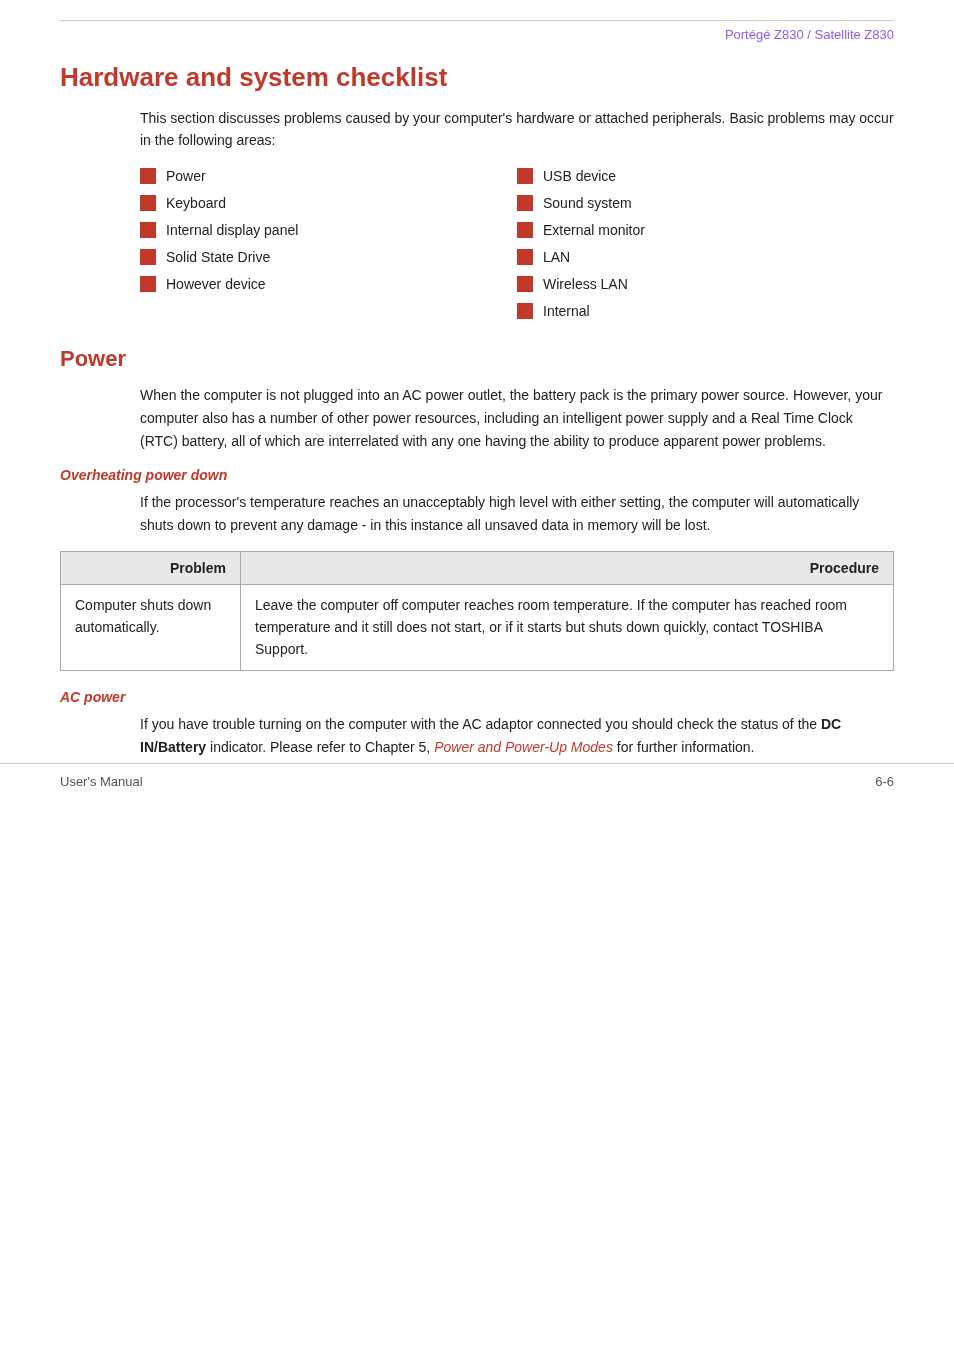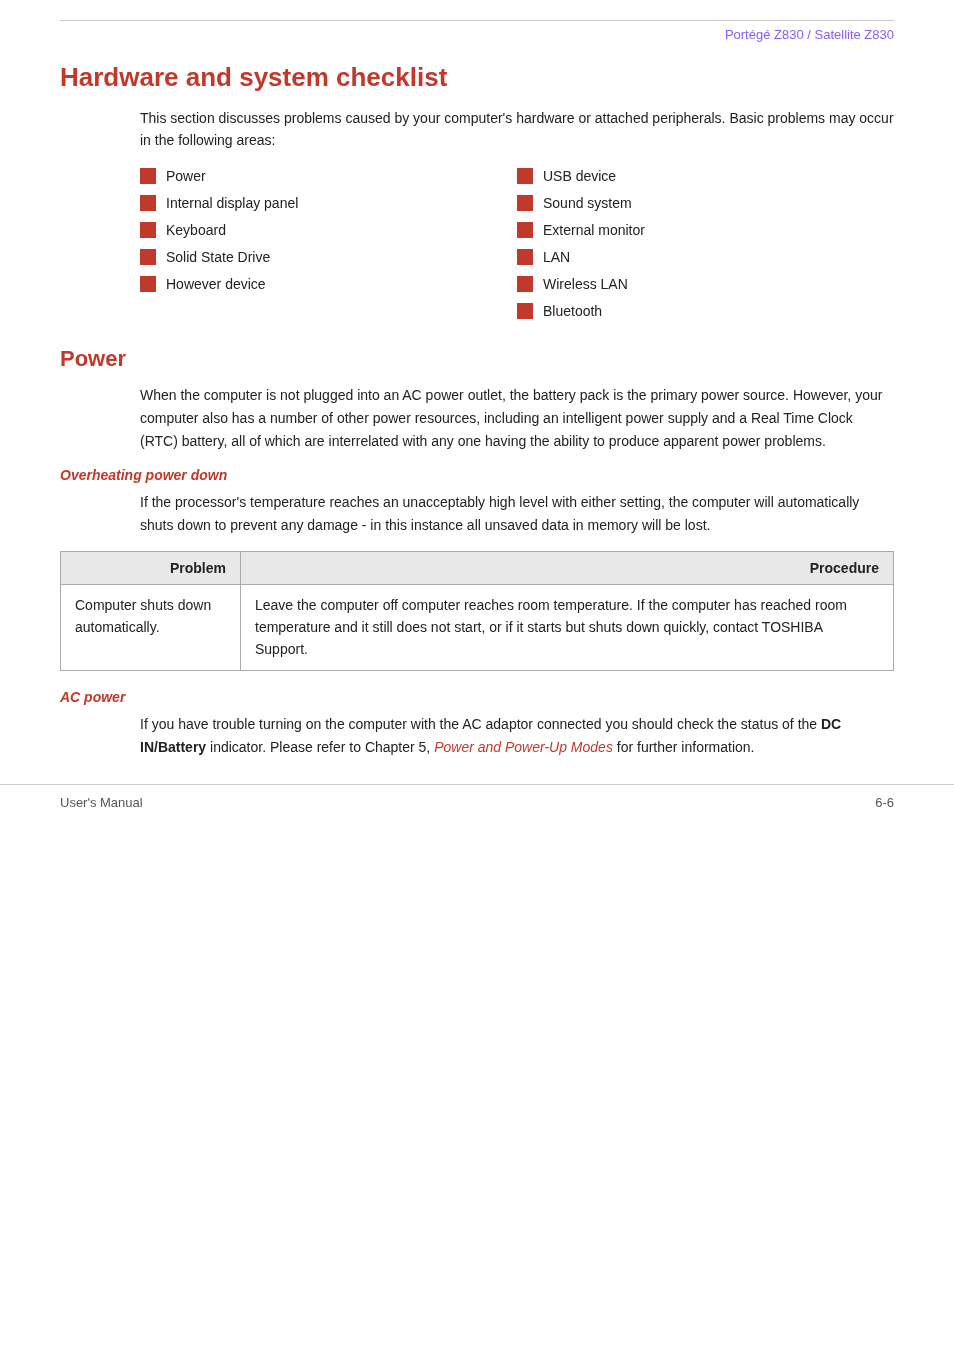--- a/index.html
+++ b/index.html
@@ -118,21 +118,21 @@
     .table-container tr:last-child td {
       border-bottom: 1px solid #aaa;
     }
     .link-text {
       color: #c0392b;
       text-decoration: none;
       font-style: italic;
     }
     .footer-bar {
       position: absolute;
-      bottom: 14px;
+      bottom: 35px;
       left: 0;
       right: 0;
       padding: 10px 60px;
       border-top: 1px solid #ccc;
       display: flex;
       justify-content: space-between;
       font-size: 13px;
       color: #555;
     }
     .bold { font-weight: bold; }
@@ -152,25 +152,25 @@
   <div class="section-desc">This section discusses problems caused by your computer's hardware or attached peripherals. Basic problems may occur in the following areas:</div>
 
   <div class="checklist-container">
     <div class="checklist-col">
       <div class="checklist-item">
         <span class="bullet"></span>
         <span>Power</span>
       </div>
       <div class="checklist-item">
         <span class="bullet"></span>
+        <span>Keyboard</span>
+      </div>
+      <div class="checklist-item">
+        <span class="bullet"></span>
         <span>Internal display panel</span>
-      </div>
-      <div class="checklist-item">
-        <span class="bullet"></span>
-        <span>Keyboard</span>
       </div>
       <div class="checklist-item">
         <span class="bullet"></span>
         <span>Solid State Drive</span>
       </div>
       <div class="checklist-item">
         <span class="bullet"></span>
         <span>However device</span>
       </div>
     </div>
@@ -190,21 +190,21 @@
       <div class="checklist-item">
         <span class="bullet"></span>
         <span>LAN</span>
       </div>
       <div class="checklist-item">
         <span class="bullet"></span>
         <span>Wireless LAN</span>
       </div>
       <div class="checklist-item">
         <span class="bullet"></span>
-        <span>Bluetooth</span>
+        <span>Internal</span>
       </div>
     </div>
   </div>
 
   <div class="subsection-title">Power</div>
 
   <div class="body-text">When the computer is not plugged into an AC power outlet, the battery pack is the primary power source. However, your computer also has a number of other power resources, including an intelligent power supply and a Real Time Clock (RTC) battery, all of which are interrelated with any one having the ability to produce apparent power problems.</div>
 
   <div class="subsubsection-title">Overheating power down</div>
 

